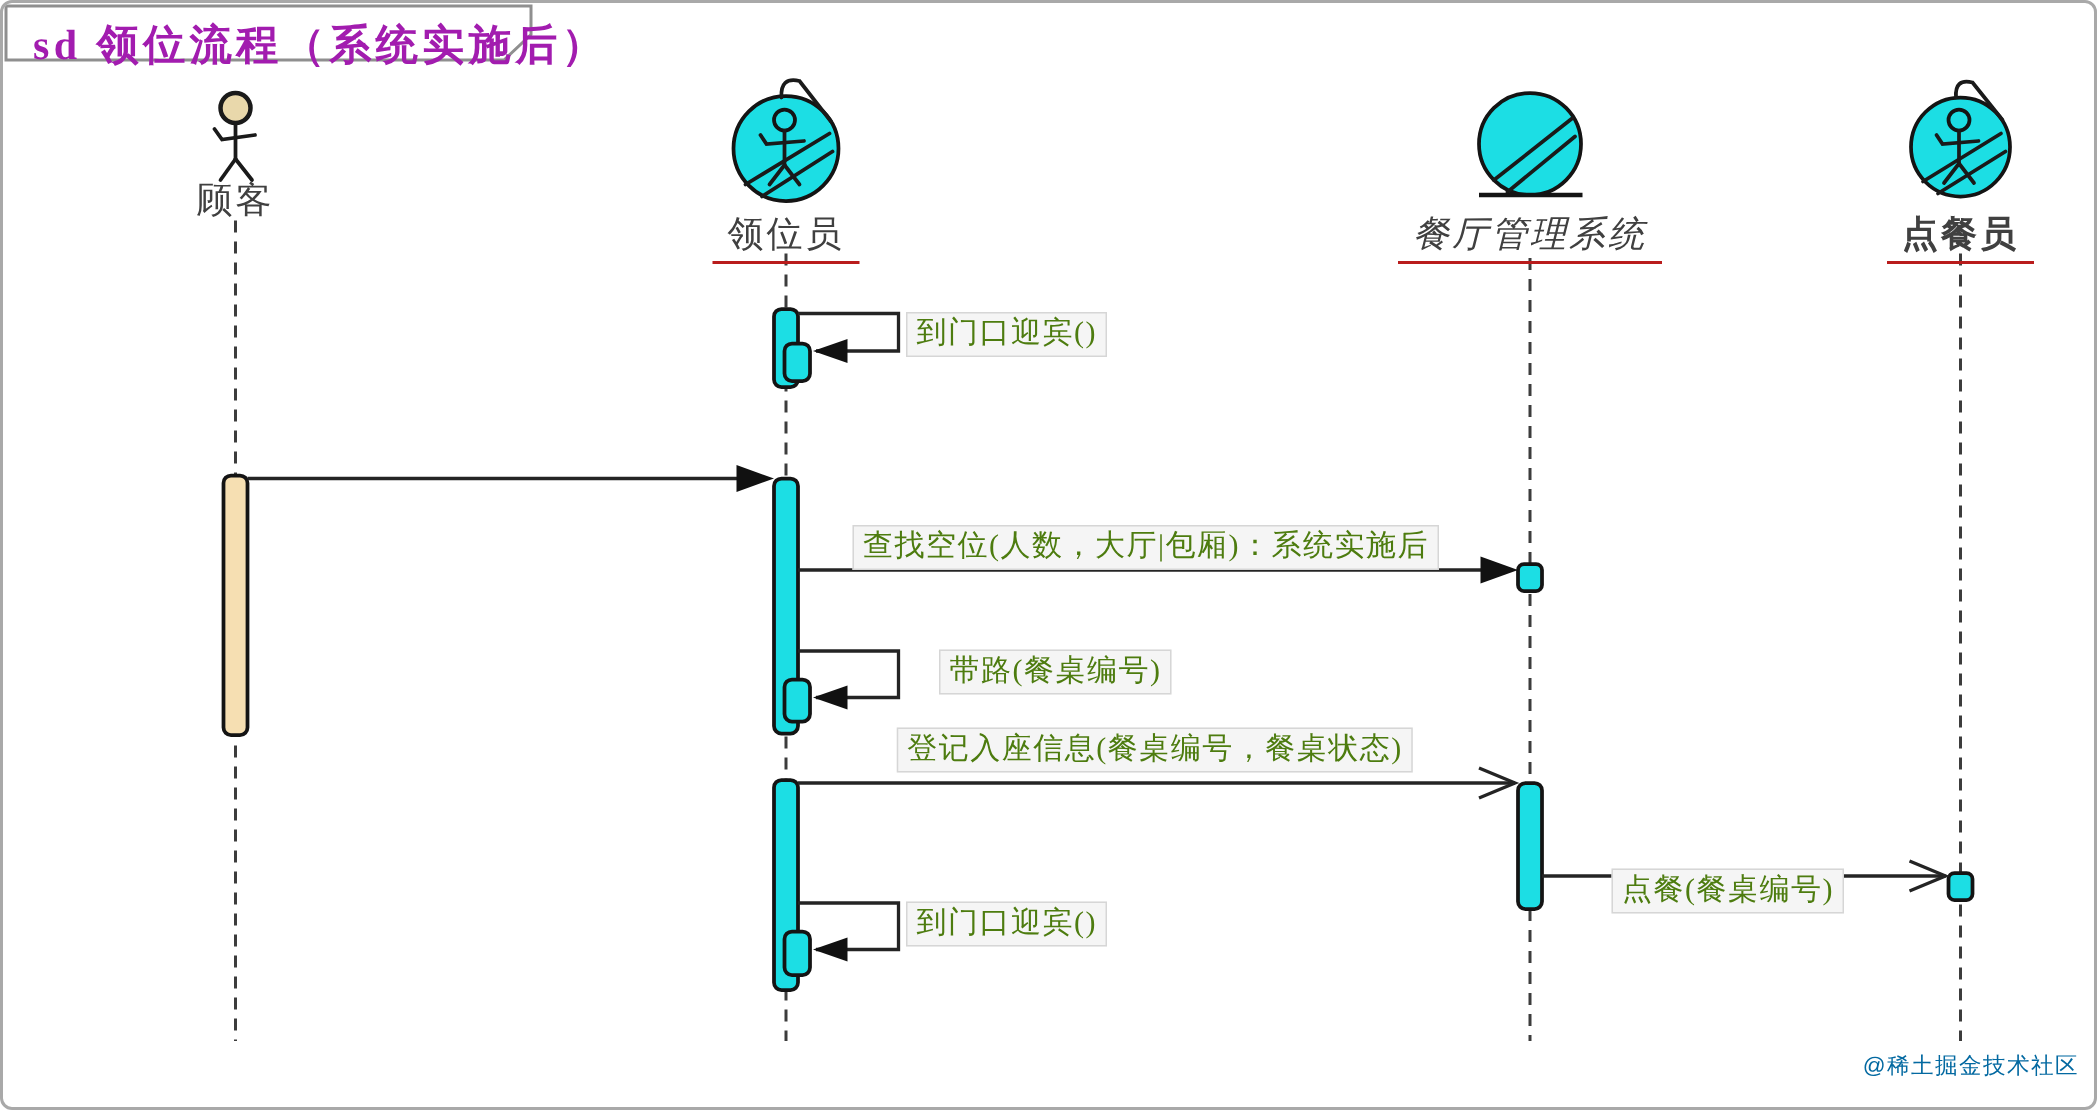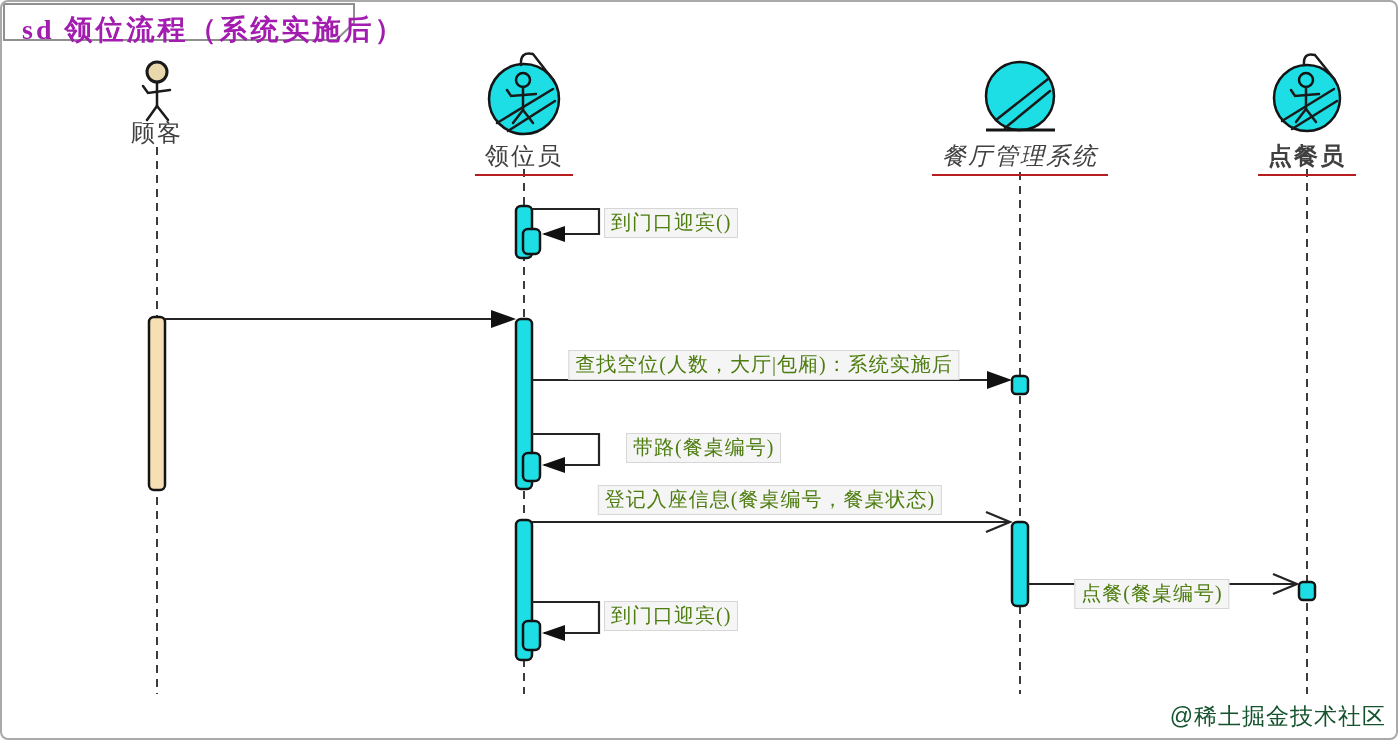--- a/index.html
+++ b/index.html
@@ -48,21 +48,21 @@
   .m2{left:330px;top:286px;}
   .m3{left:762px;top:348px;}
   .m4{left:602px;top:431px;margin-left:22px;}
   .m5{left:768px;top:483px;}
   .m6{left:1150px;top:577px;}
   .m7{left:602px;top:599px;}
 
   .watermark{
     position:absolute;right:10px;top:699px;
     font-family:"Liberation Sans", sans-serif;
-    font-size:23px;color:#14532d;letter-spacing:1px;
+    font-size:15px;color:#0369a1;letter-spacing:1px;
   }
 </style>
 </head>
 <body>
 
 <div class="frame">
 
   <svg class="layer" viewBox="0 0 1394 736">
 
     <g>

